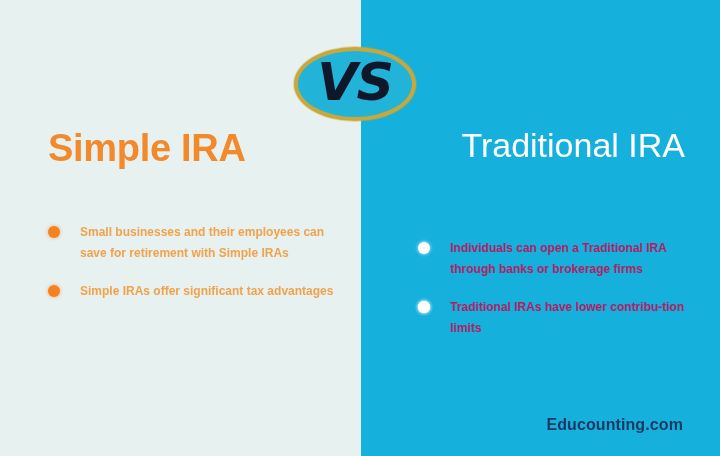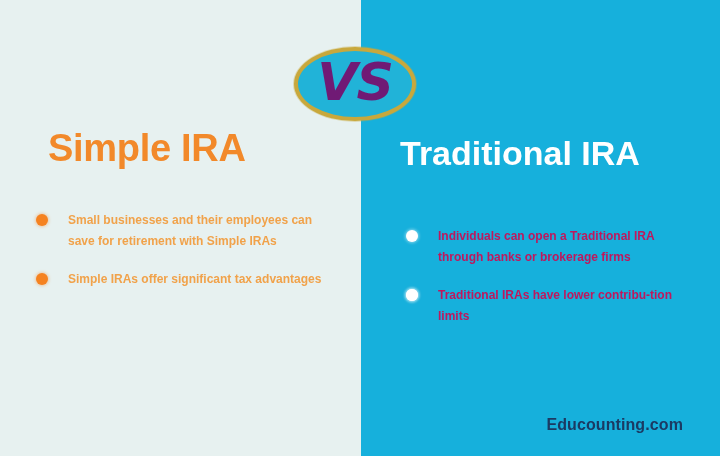--- a/index.html
+++ b/index.html
@@ -49,21 +49,21 @@
     justify-content: center;
     box-shadow: 0 0 0 1px rgba(200,168,60,0.35);
     z-index: 5;
   }
   #vs-badge-text {
     font-family: "DejaVu Sans", sans-serif;
     font-style: italic;
     font-weight: bold;
     font-size: 52px;
     line-height: 1;
-    color: #701a75;
+    color: #0f172a;
     letter-spacing: -1px;
     transform: translateY(-2px);
     user-select: none;
   }
 
   
   #left-heading {
     position: absolute;
     left: 48px;
     top: 127px;
@@ -71,33 +71,33 @@
     font-size: 38px;
     font-weight: bold;
     color: #f2892a;
     letter-spacing: -0.3px;
     line-height: 1.15;
     text-align: left;
   }
   #right-heading {
     position: absolute;
     left: 400px;
-    top: 132px;
+    top: 124px;
     width: 285px;
     font-size: 34px;
-    font-weight: bold;
+    font-weight: normal;
     color: #ffffff;
     line-height: 1.25;
-    text-align: left;
+    text-align: right;
   }
 
   
   .bullet-list {
     position: absolute;
-    margin: 0;
+    margin: 12px;
     padding: 0;
     list-style: none;
   }
   #left-list {
     left: 36px;
     top: 210px;
     width: 295px;
   }
   #right-list {
     left: 406px;

